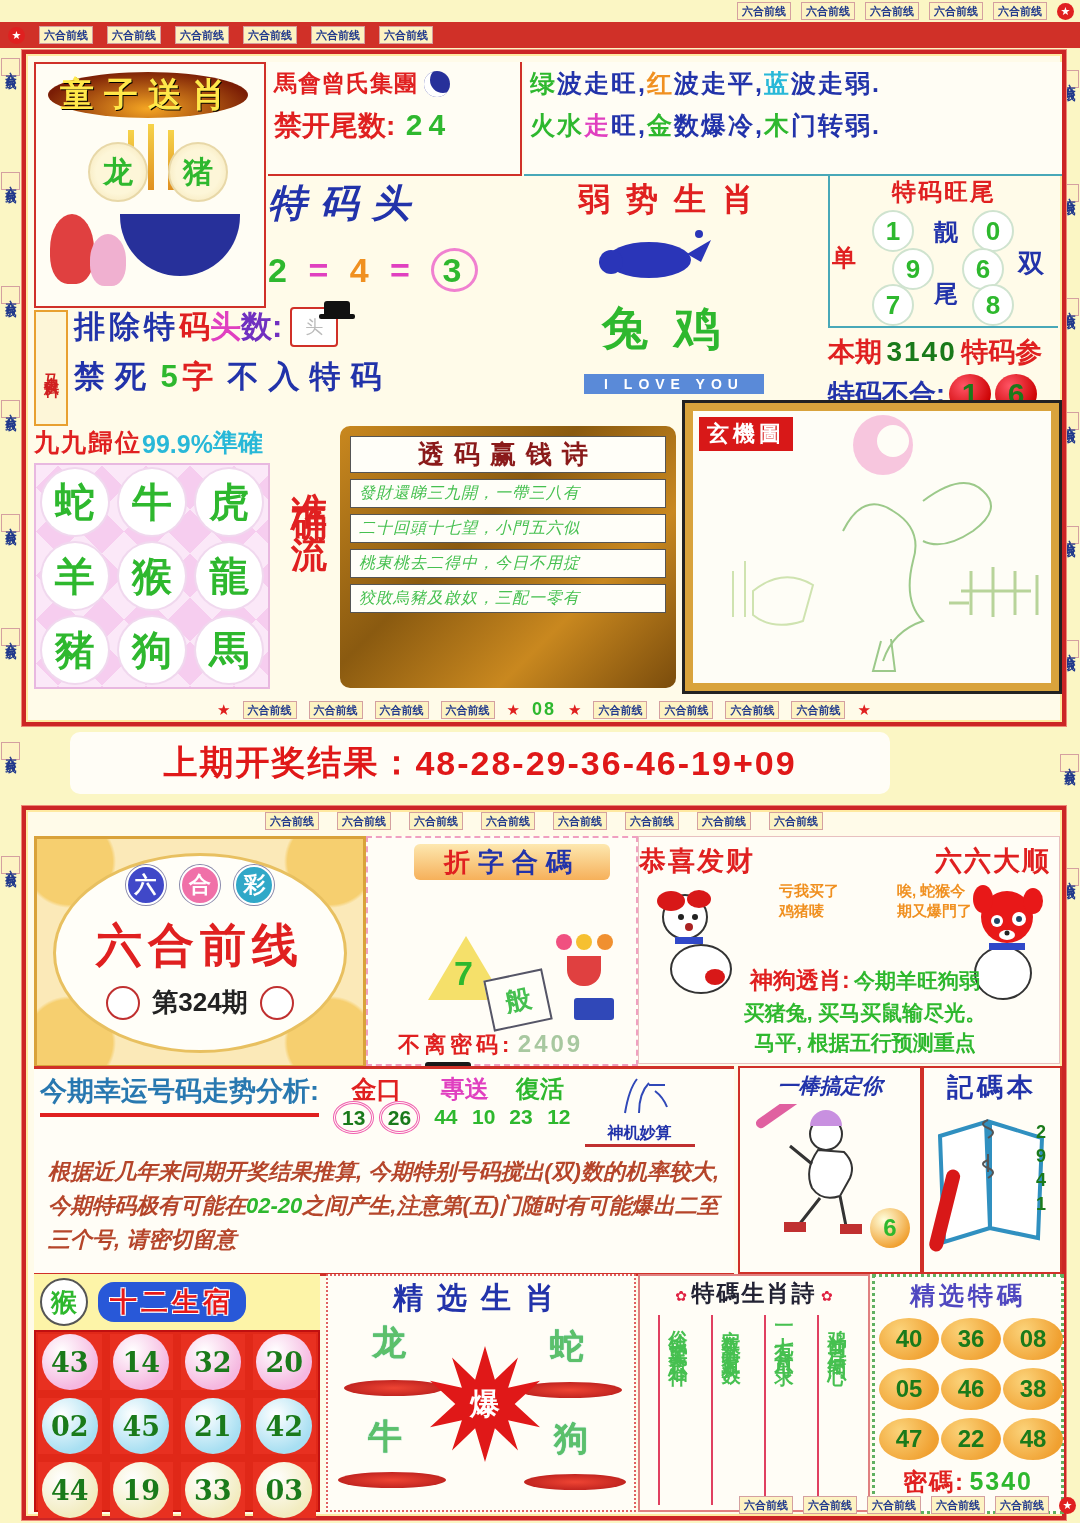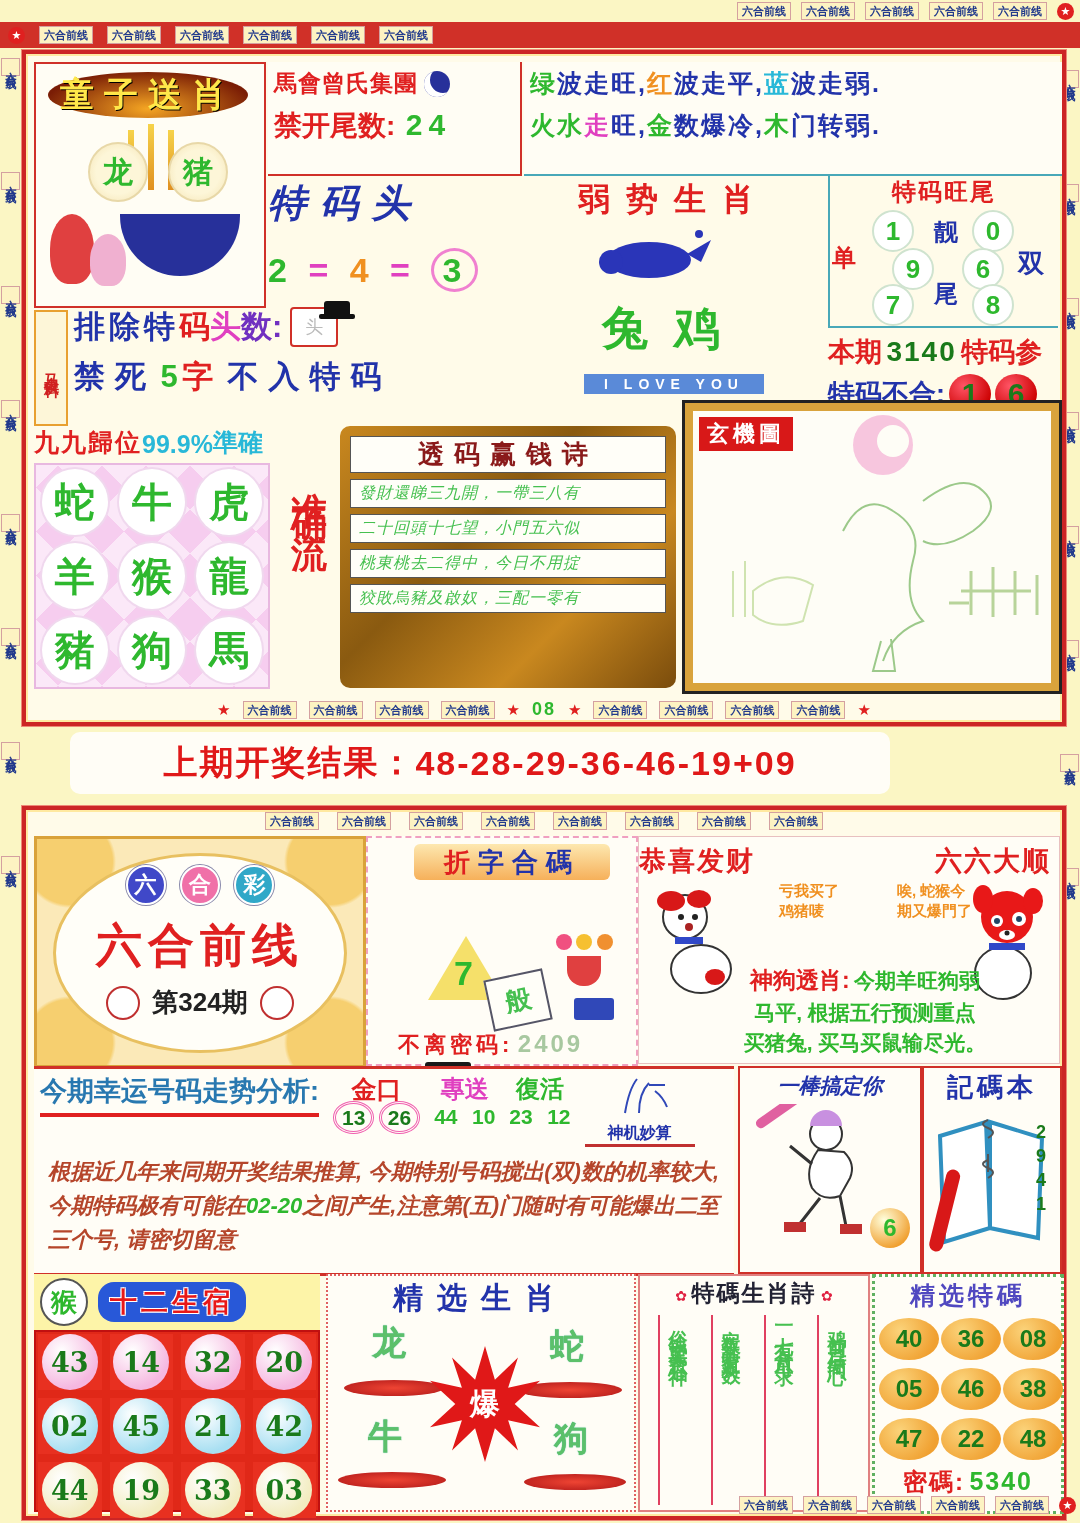--- a/index.html
+++ b/index.html
@@ -434,22 +434,22 @@
           <circle cx="38" cy="44" r="3" fill="#246"></circle>
         <circle cx="60" cy="42" r="7" fill="#fff"></circle>
           <circle cx="60" cy="42" r="3" fill="#246"></circle>
         <ellipse cx="48" cy="58" rx="8" ry="5" fill="#fff"></ellipse>
           <circle cx="48" cy="56" r="2.5" fill="#222"></circle>
         <rect x="30" y="66" width="36" height="7" fill="#3048c8"></rect>
       </svg>
       <div class="abs" style="left:96px;top:128px;width:260px;text-align:center;line-height:30px;">
         <span class="red bold" style="font-size:23px;">神狗透肖:</span>
         <span class="grn bold" style="font-size:21px;">今期羊旺狗弱</span>
+        <div class="grn bold" style="font-size:21px;">买猪兔, 买马买鼠输尽光。</div>
         <div class="grn bold" style="font-size:21px;">马平, 根据五行预测重点</div>
-        <div class="grn bold" style="font-size:21px;">买猪兔, 买马买鼠输尽光。</div>
       </div>
     </div>
 
     <div class="abs" style="left:8px;top:256px;width:700px;height:204px;border-top:3px solid #d03028;border-bottom:3px solid #d03028;background:#fffdf6;">
       <div style="display:flex;align-items:flex-start;gap:14px;padding:4px 0 0 6px;">
         <span class="bold" style="font-size:27px;color:#2878b0;border-bottom:4px solid #e02020;padding-bottom:4px;">今期幸运号码走势分析:</span>
         <div style="text-align:center;">
           <div class="red bold" style="font-size:25px;">金口</div>
           <span class="dgrn bold pinkring" style="font-size:21px;">13</span>
           <span class="dgrn bold pinkring" style="font-size:21px;">26</span>

